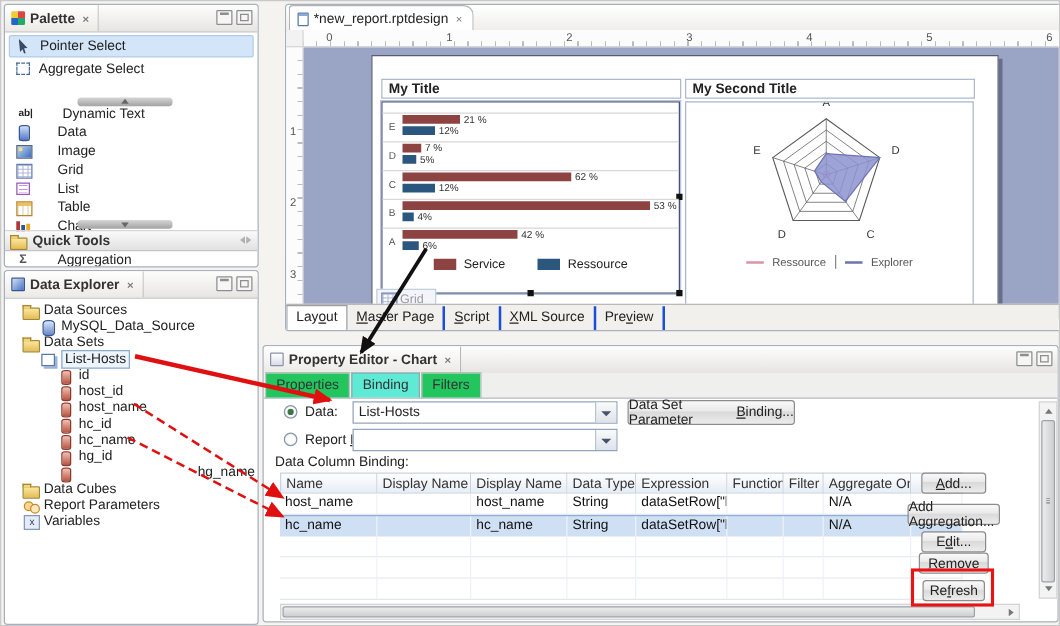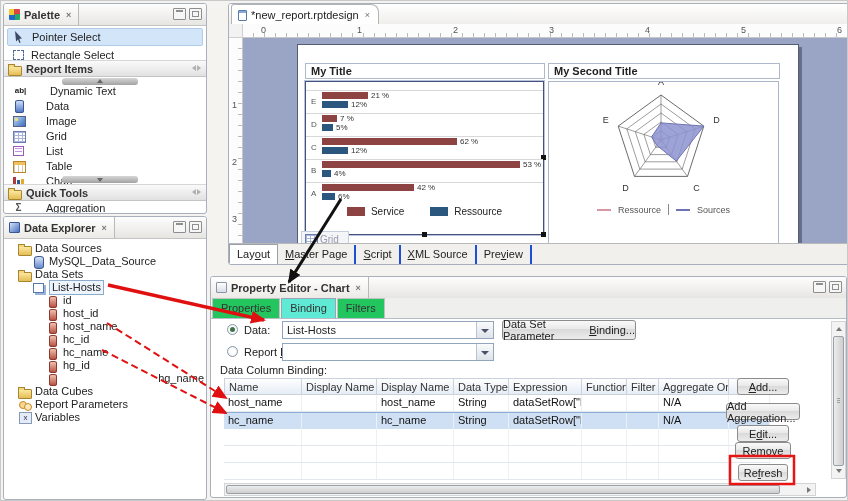--- a/index.html
+++ b/index.html
@@ -161,28 +161,23 @@
         <span class="wbtn max"></span>
       </div>
     </div>
     <div id="pal-tools">
         <div class="pal-tool sel" style="top: 24px;">
           <span class="icon pointer-select-icon"></span>
           <span>Pointer Select</span>
         </div>
         <div class="pal-tool" style="top: 42px;">
           <span class="icon rectangle-select-icon"></span>
-          <span>Rectangle Select</span>
-        </div>
-      </div>
-    <div class="sechdr" style="top:56px;">
-      <span class="icon folder-icon"></span>
-      <span>Report Items</span>
-      <span class="sec-toggle"></span>
-    </div>
+          <span>Aggregate Select</span>
+        </div>
+      </div>
     <div class="pstrip up" style="top:74px;">
         <i></i>
       </div>
     <div id="ri-items">
         <div class="pal-item" style="top: 79px;">
           <span class="icon dynamic-text-icon">ab|</span>
           <span>Dynamic Text</span>
         </div>
         <div class="pal-item" style="top: 94px; text-align: right;">
           <span class="icon data-icon"></span>
@@ -417,21 +412,21 @@
                 <text x="164.3" y="41.0" text-anchor="start" font-size="9" fill="#333">D</text>
                 <text x="144.3" y="108.5" text-anchor="start" font-size="9" fill="#333">C</text>
                 <text x="79.7" y="108.5" text-anchor="end" font-size="9" fill="#333">D</text>
                 <text x="59.7" y="41.0" text-anchor="end" font-size="9" fill="#333">E</text>
               </svg>
             <div id="radar-legend" style="top:122px;">
                 <span class="ln" style="background: rgb(216, 149, 162);"></span>
                 <span>Ressource</span>
                 <span class="dv"></span>
                 <span class="ln" style="background: rgb(109, 115, 180);"></span>
-                <span>Sources</span>
+                <span>Explorer</span>
               </div>
           </div>
         </div>
         <div class="grid-el">
           <span class="icon grid-icon"></span>
           <span>Grid</span>
         </div>
       </div>
       <div class="vsb" style="right:1px;top:1px;height:214px;">
         <span class="sbarr up"></span>

